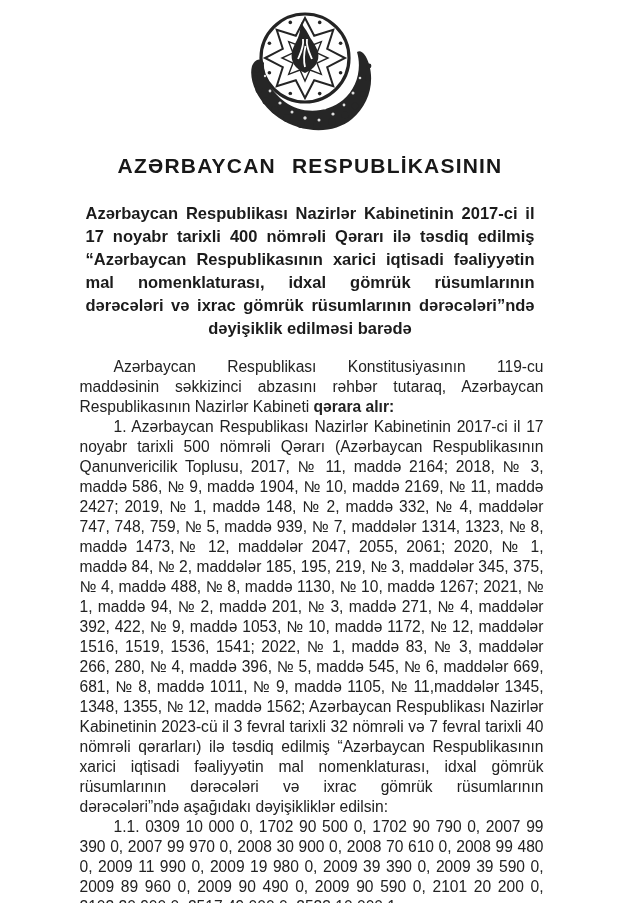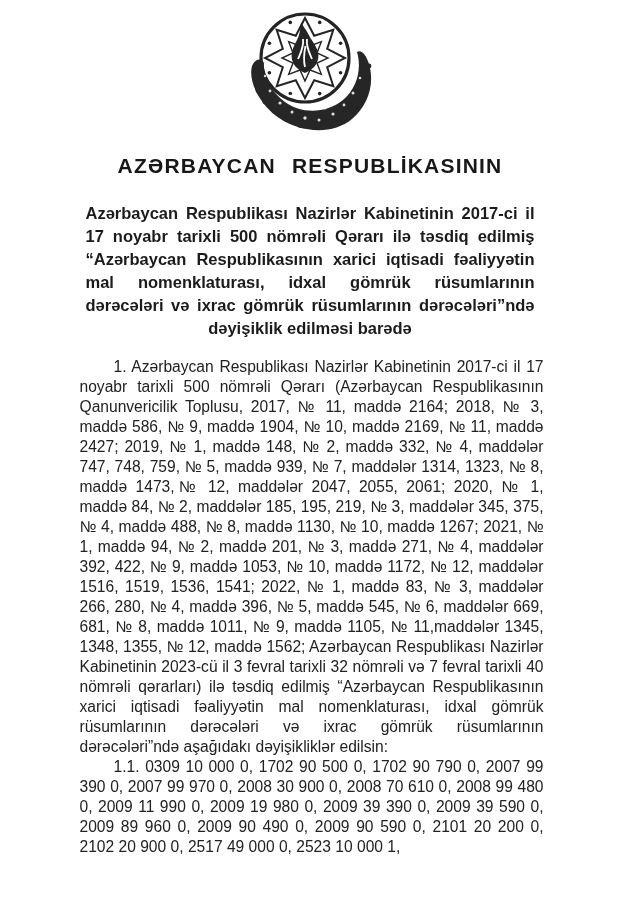--- a/index.html
+++ b/index.html
@@ -131,20 +131,21 @@
             <circle cx="105" cy="90" r="1.3"></circle>
           <circle cx="117" cy="76" r="1.2"></circle>
             <circle cx="30" cy="70" r="1.2"></circle>
         </g>
       </g>
     </svg>
   </div>
 
   <div class="org-title org-line1">AZƏRBAYCAN RESPUBLİKASININ</div>
 
-  <div class="subject">Azərbaycan Respublikası Nazirlər Kabinetinin 2017-ci il 17 noyabr tarixli 500 nömrəli Qərarı ilə təsdiq edilmiş “Azərbaycan Respublikasının xarici iqtisadi fəaliyyətin mal nomenklaturası, idxal gömrük rüsumlarının dərəcələri və ixrac gömrük rüsumlarının dərəcələri”ndə dəyişiklik edilməsi barədə</div>
+  <div class="subject">Azərbaycan Respublikası Nazirlər Kabinetinin 2017-ci il 17 noyabr tarixli 400 nömrəli Qərarı ilə təsdiq edilmiş “Azərbaycan Respublikasının xarici iqtisadi fəaliyyətin mal nomenklaturası, idxal gömrük rüsumlarının dərəcələri və ixrac gömrük rüsumlarının dərəcələri”ndə dəyişiklik edilməsi barədə</div>
 
   <div class="body-text">
+    <p><span>Azərbaycan Respublikası Konstitusiyasının 119-cu maddəsinin səkkizinci abzasını rəhbər tutaraq, Azərbaycan Respublikasının Nazirlər Kabineti </span><span class="bold-run">qərara alır:</span></p>
     <p>1. Azərbaycan Respublikası Nazirlər Kabinetinin 2017-ci il 17 noyabr tarixli 500 nömrəli Qərarı (Azərbaycan Respublikasının Qanunvericilik Toplusu, 2017, № 11, maddə 2164; 2018, № 3, maddə 586, № 9, maddə 1904, № 10, maddə 2169, № 11, maddə 2427; 2019, № 1, maddə 148, № 2, maddə 332, № 4, maddələr 747, 748, 759, № 5, maddə 939, № 7, maddələr 1314, 1323, № 8, maddə 1473,№ 12, maddələr 2047, 2055, 2061; 2020, № 1, maddə 84, № 2, maddələr 185, 195, 219, № 3, maddələr 345, 375, № 4, maddə 488, № 8, maddə 1130, № 10, maddə 1267; 2021, № 1, maddə 94, № 2, maddə 201, № 3, maddə 271, № 4, maddələr 392, 422, № 9, maddə 1053, № 10, maddə 1172, № 12, maddələr 1516, 1519, 1536, 1541; 2022, № 1, maddə 83, № 3, maddələr 266, 280, № 4, maddə 396, № 5, maddə 545, № 6, maddələr 669, 681, № 8, maddə 1011, № 9, maddə 1105, № 11,maddələr 1345, 1348, 1355, № 12, maddə 1562; Azərbaycan Respublikası Nazirlər Kabinetinin 2023-cü il 3 fevral tarixli 32 nömrəli və 7 fevral tarixli 40 nömrəli qərarları) ilə təsdiq edilmiş “Azərbaycan Respublikasının xarici iqtisadi fəaliyyətin mal nomenklaturası, idxal gömrük rüsumlarının dərəcələri və ixrac gömrük rüsumlarının dərəcələri”ndə aşağıdakı dəyişikliklər edilsin:</p>
     <p>1.1. 0309 10 000 0, 1702 90 500 0, 1702 90 790 0, 2007 99 390 0, 2007 99 970 0, 2008 30 900 0, 2008 70 610 0, 2008 99 480 0, 2009 11 990 0, 2009 19 980 0, 2009 39 390 0, 2009 39 590 0, 2009 89 960 0, 2009 90 490 0, 2009 90 590 0, 2101 20 200 0, 2102 20 900 0, 2517 49 000 0, 2523 10 000 1,</p>
   </div>
 
 </div>
 
 </body></html>

